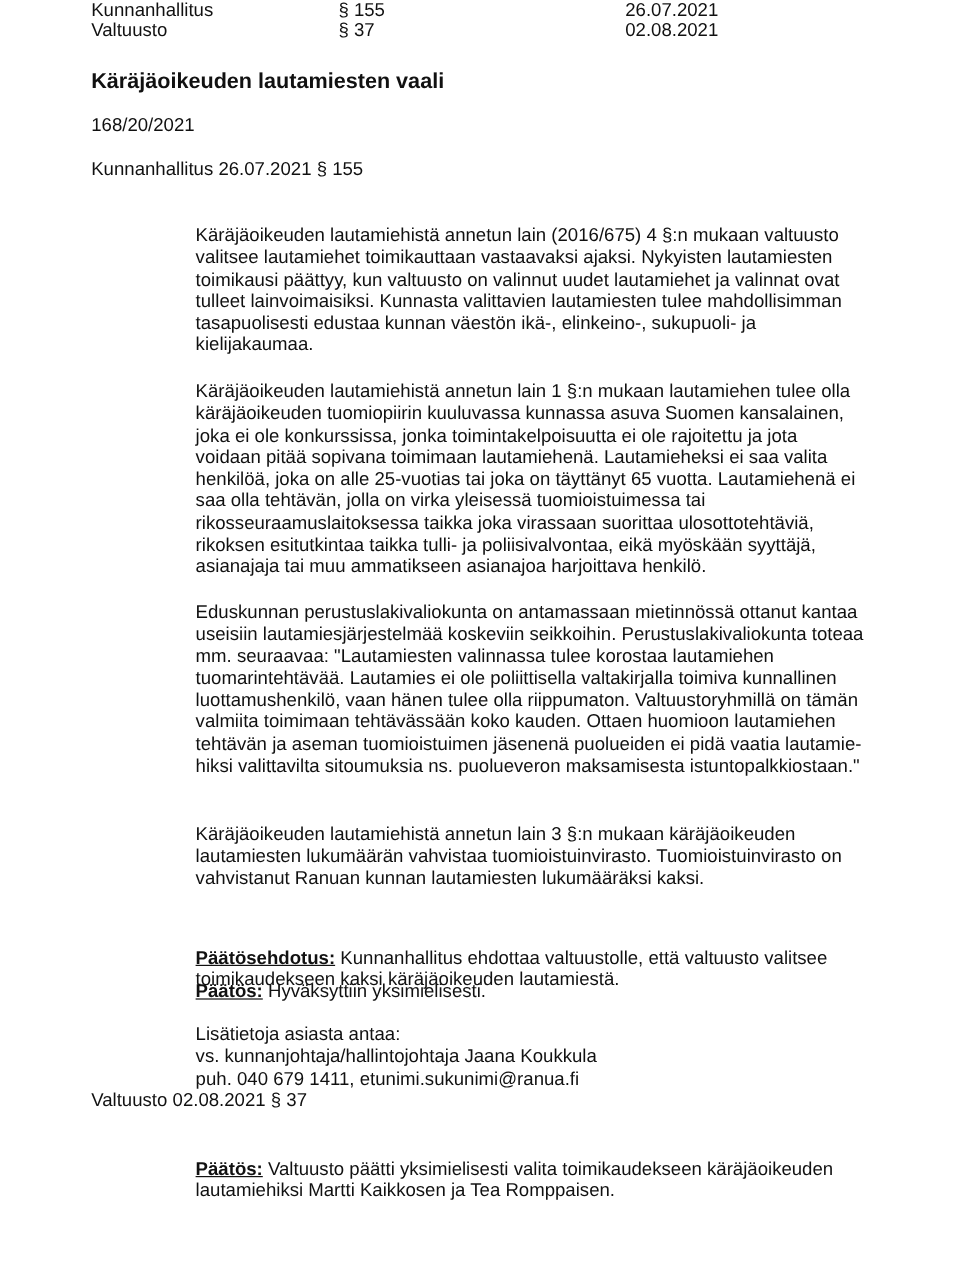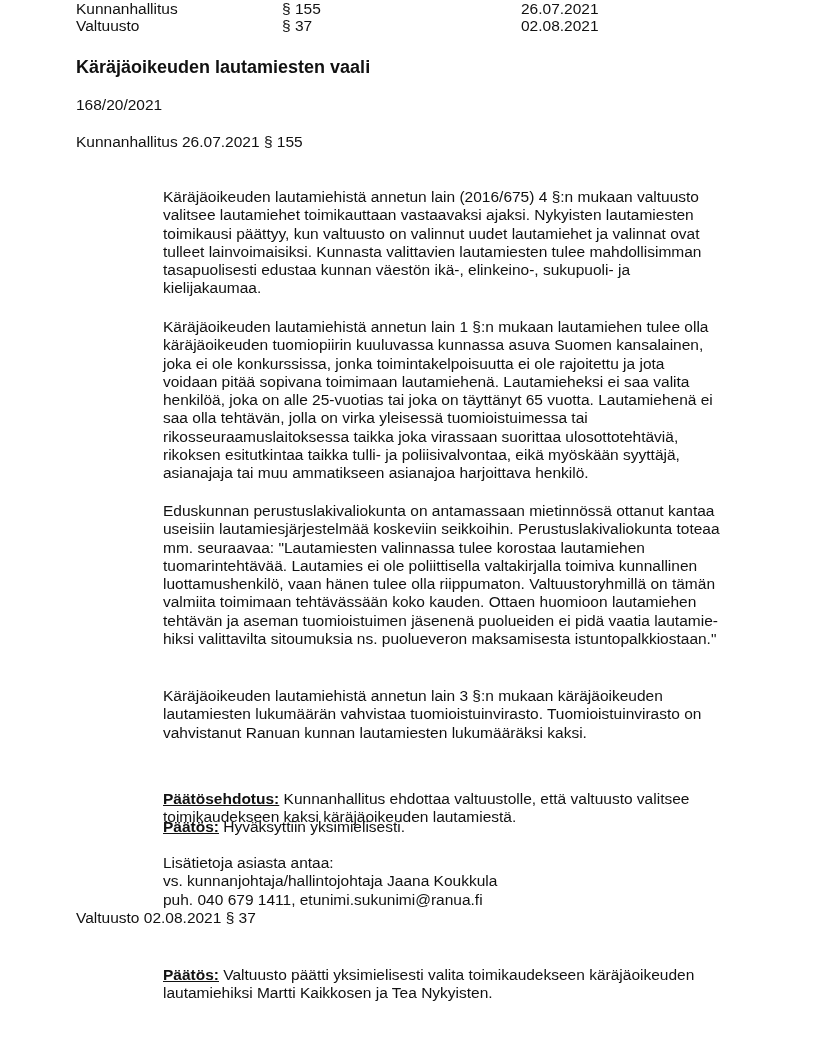--- a/index.html
+++ b/index.html
@@ -81,14 +81,14 @@
 <div class="body-block" style="top:854px;">
   <p>Lisätietoja asiasta antaa:</p>
   <p>vs. kunnanjohtaja/hallintojohtaja Jaana Koukkula</p>
   <p>puh. 040 679 1411, etunimi.sukunimi@ranua.fi</p>
 </div>
 
 <span class="abs" style="left:76px; top:909px;">Valtuusto 02.08.2021 § 37</span>
 
 <div class="body-block" style="top:966px;">
   <p><span class="lbl">Päätös:</span><span> Valtuusto päätti yksimielisesti valita toimikaudekseen käräjäoikeuden</span></p>
-  <p>lautamiehiksi Martti Kaikkosen ja Tea Nykyisten.</p>
+  <p>lautamiehiksi Martti Kaikkosen ja Tea Romppaisen.</p>
 </div>
 
 </body></html>

